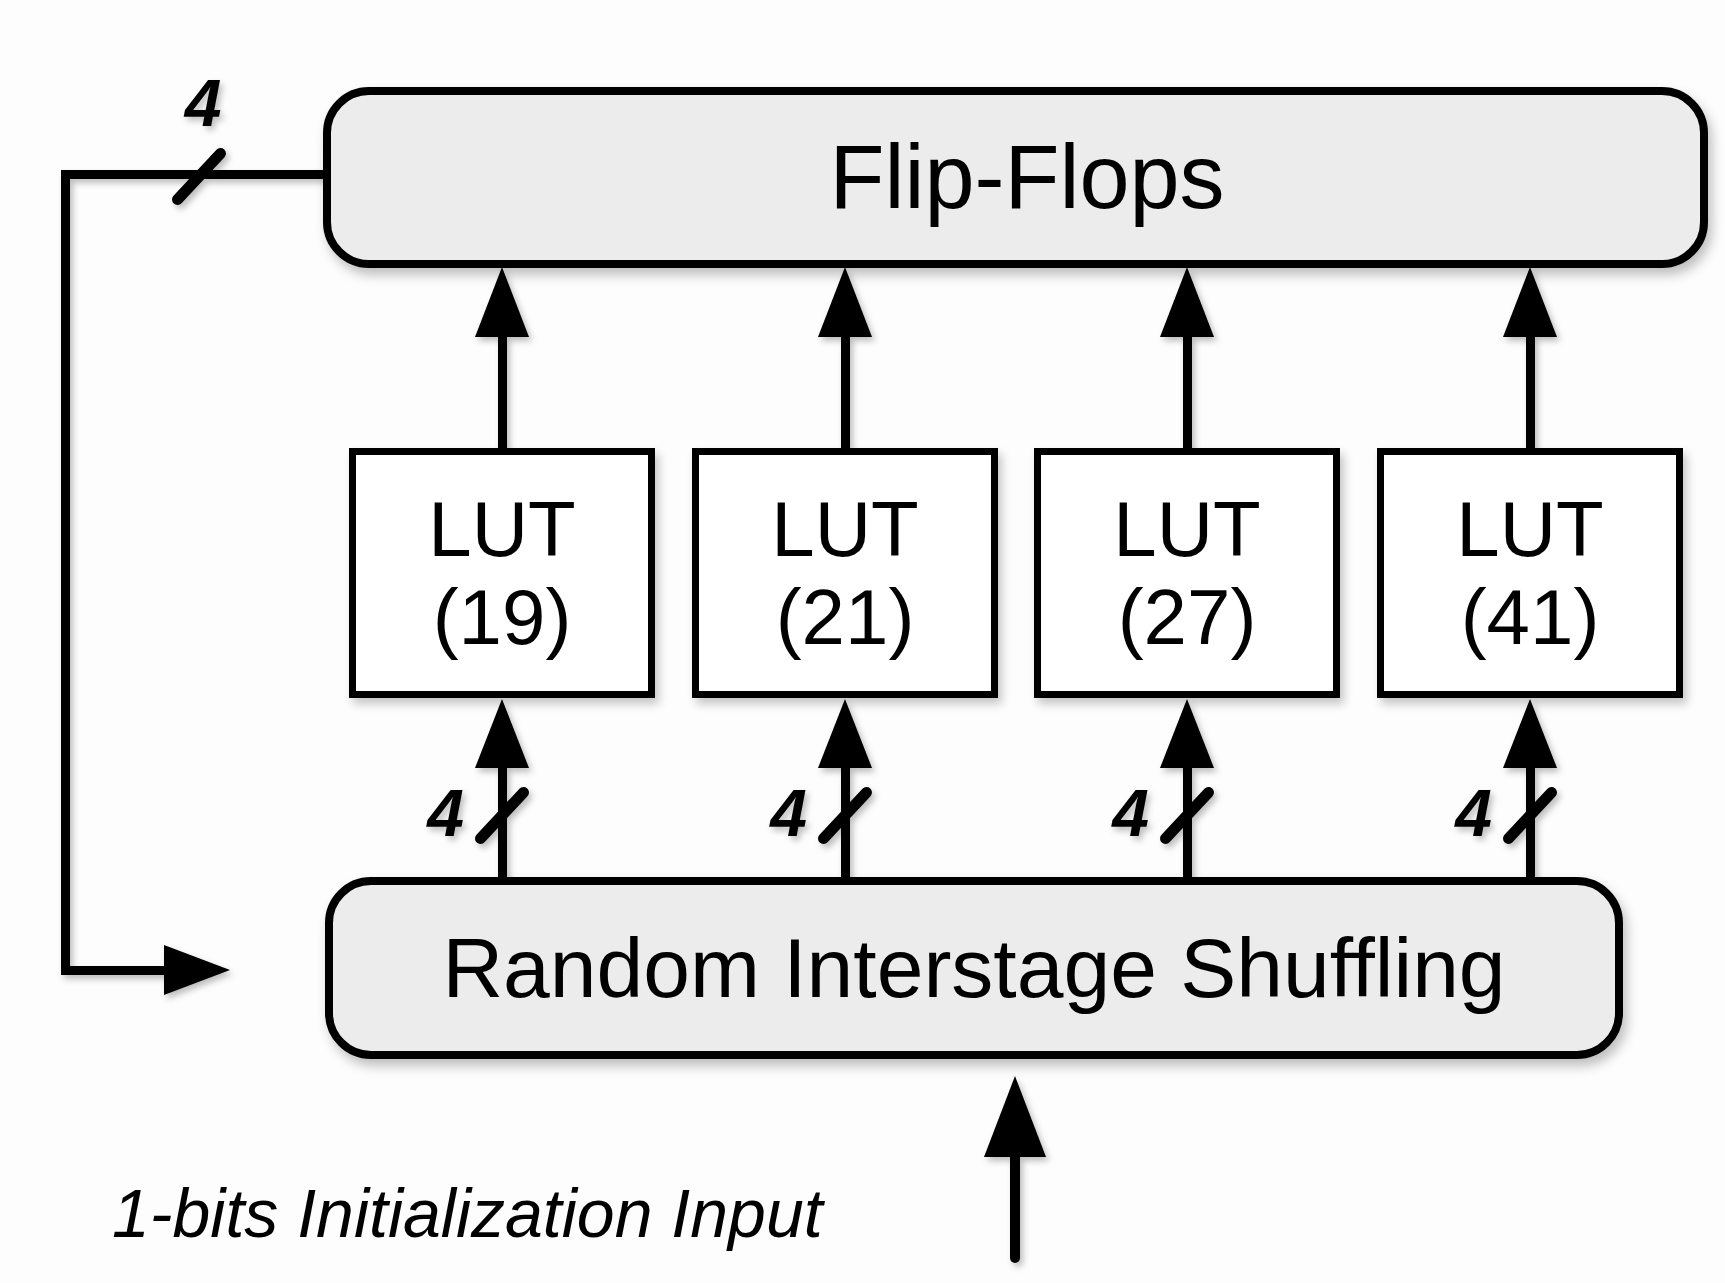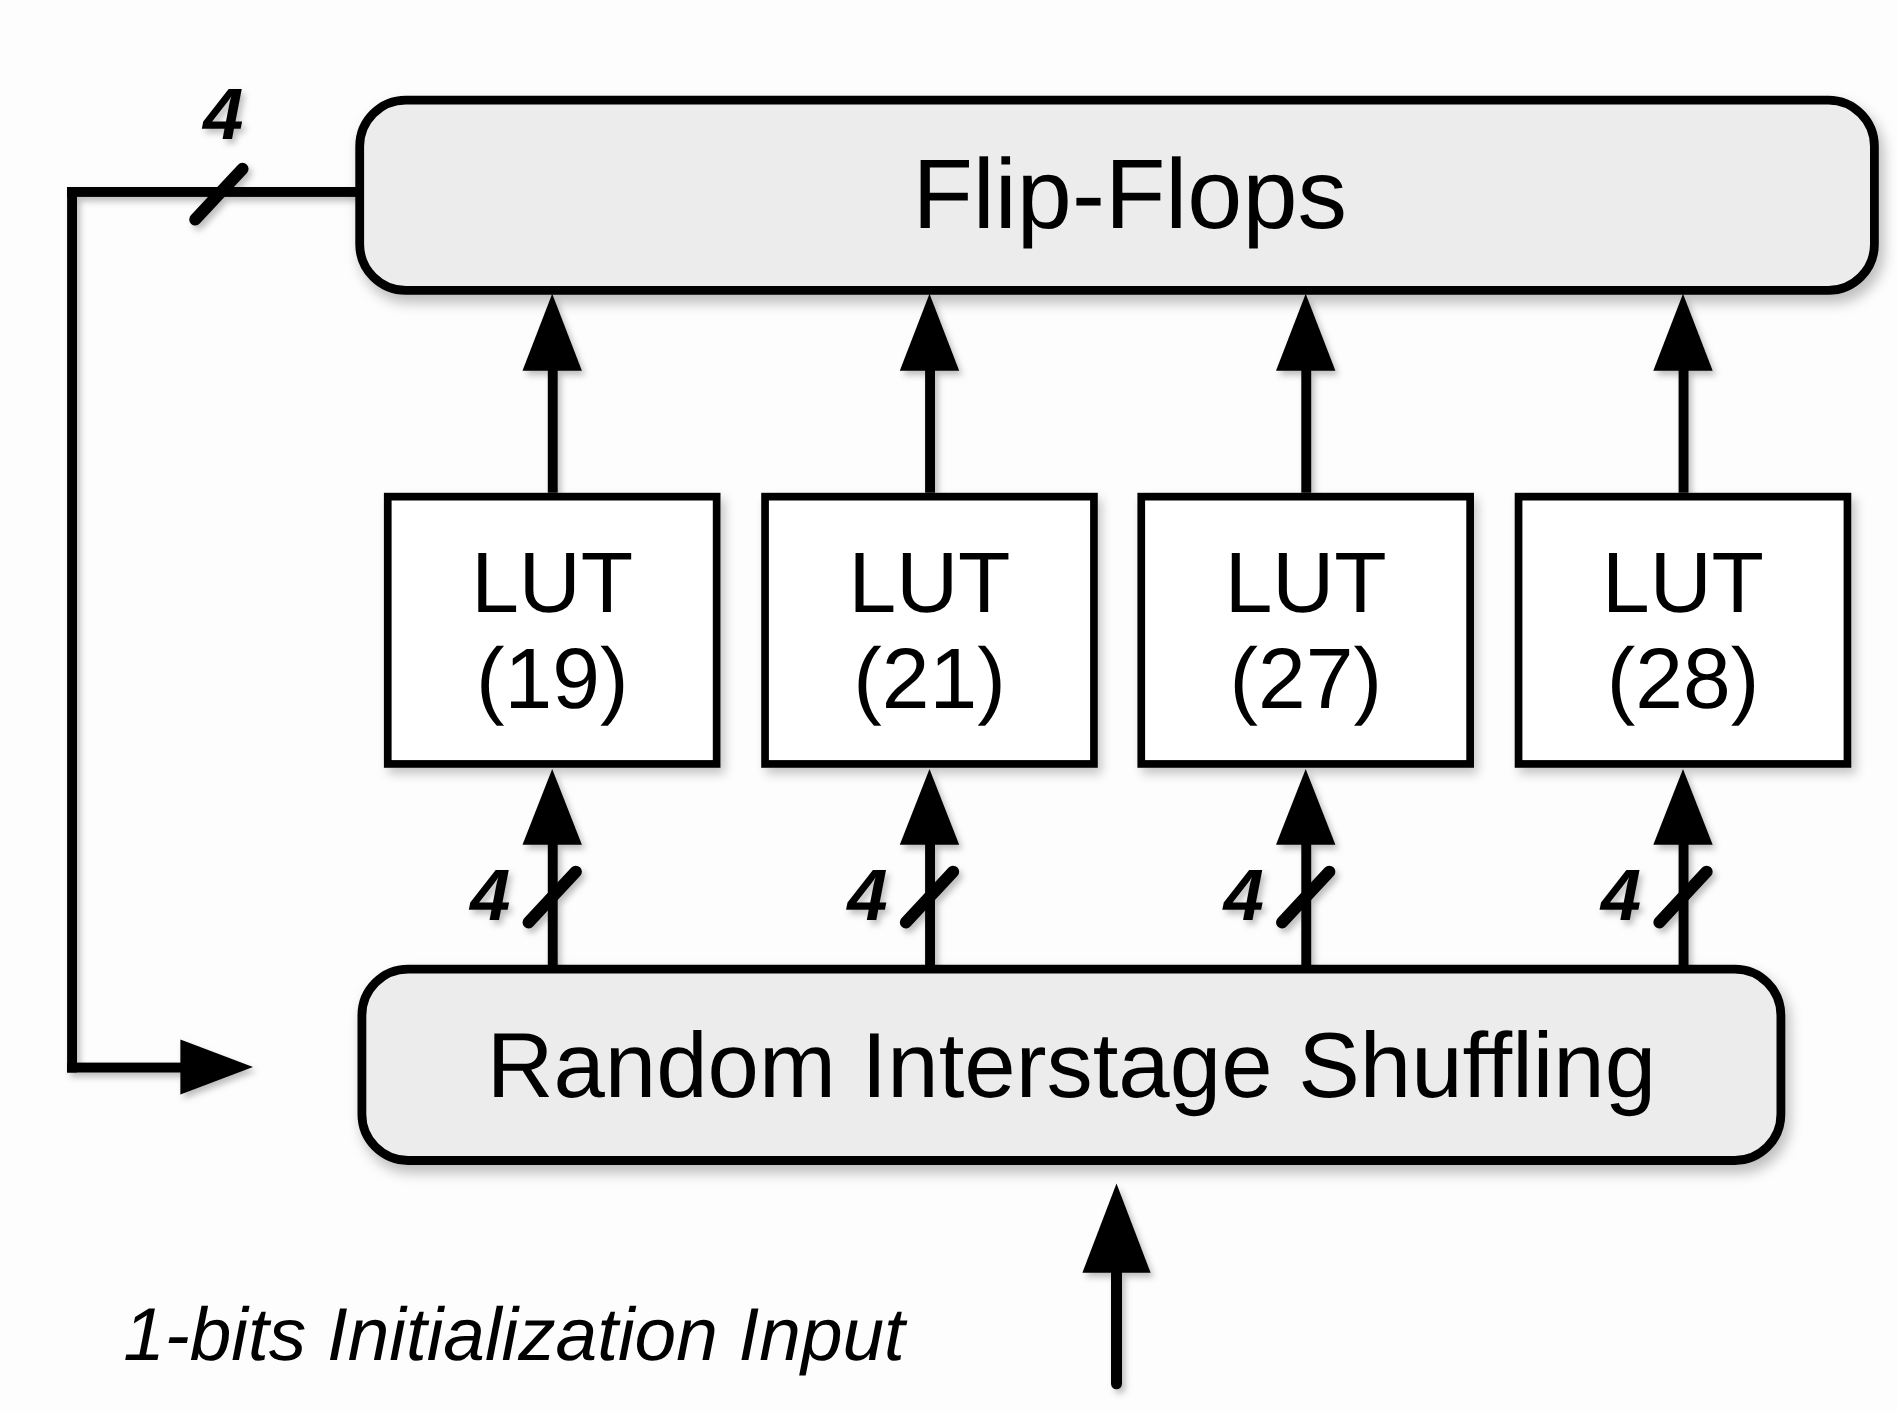--- a/index.html
+++ b/index.html
@@ -133,21 +133,21 @@
   <div class="lut c2">
     <span>LUT</span>
     <span>(21)</span>
   </div>
   <div class="lut c3">
     <span>LUT</span>
     <span>(27)</span>
   </div>
   <div class="lut c4">
     <span>LUT</span>
-    <span>(28)</span>
+    <span>(41)</span>
   </div>
 
   <div class="box-round" id="ris-box">
     <span>Random Interstage Shuffling</span>
   </div>
 
   <div id="init-label">1-bits Initialization Input</div>
 
 </div>
 

